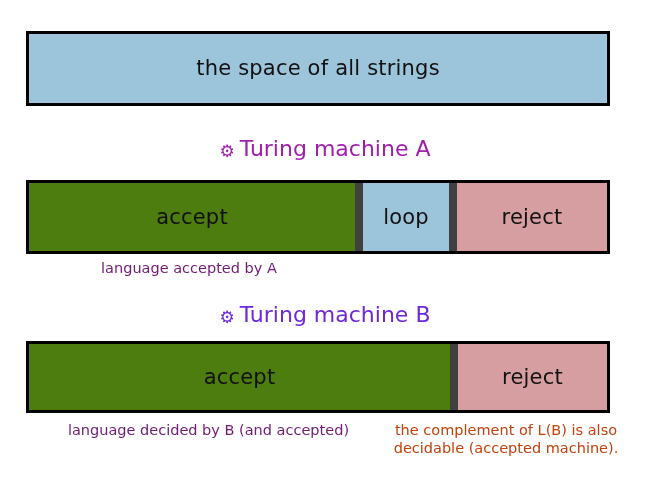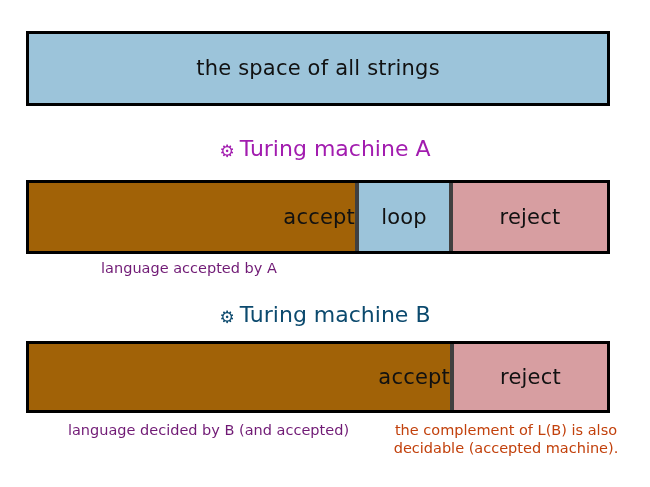--- a/index.html
+++ b/index.html
@@ -36,24 +36,24 @@
   .seg {
     box-sizing: border-box;
     display: flex;
     align-items: center;
     justify-content: center;
     font-size: 21px;
     line-height: 1;
     color: #111111;
     letter-spacing: 0.2px;
   }
-  .seg + .seg { border-left: 4px solid #404040; }
+  .seg + .seg { border-left: 8px solid #404040; }
 
   .seg-blue  { background: #9cc4da; }
-  .seg-green { background: #a16207; justify-content: flex-end; }
+  .seg-green { background: #4d7c0f; }
   .seg-red   { background: #d79ea1; }
 
   
   #space-bar {
     left: 26px;
     top: 31px;
     width: 584px;
     height: 75px;
   }
 
@@ -68,21 +68,21 @@
     color: #a21caf;
     white-space: nowrap;
   }
   #machine-b-title {
     position: absolute;
     left: 0;
     top: 302px;
     width: 650px;
     text-align: center;
     font-size: 22px;
-    color: #0c4a6e;
+    color: #6d28d9;
     white-space: nowrap;
   }
   .gear-icon {
     display: inline-block;
     vertical-align: -1px;
     margin-right: 5px;
     font-size: 17px;
     line-height: 1;
   }
 

